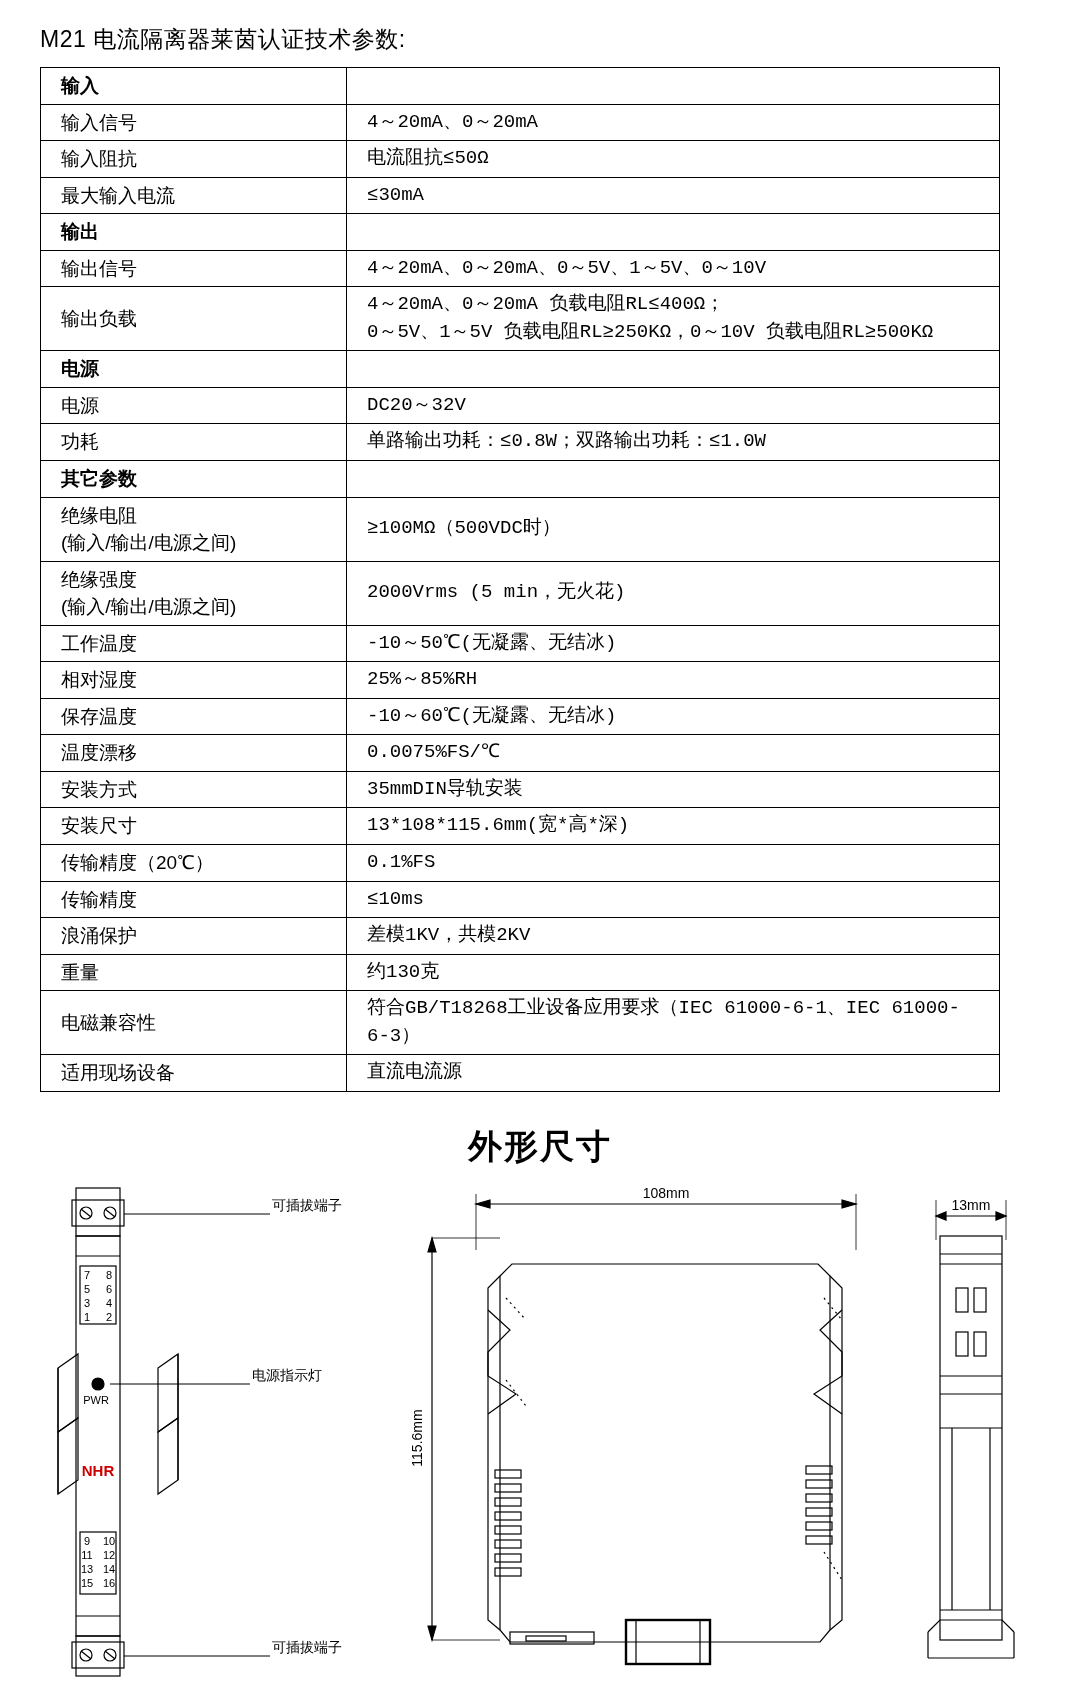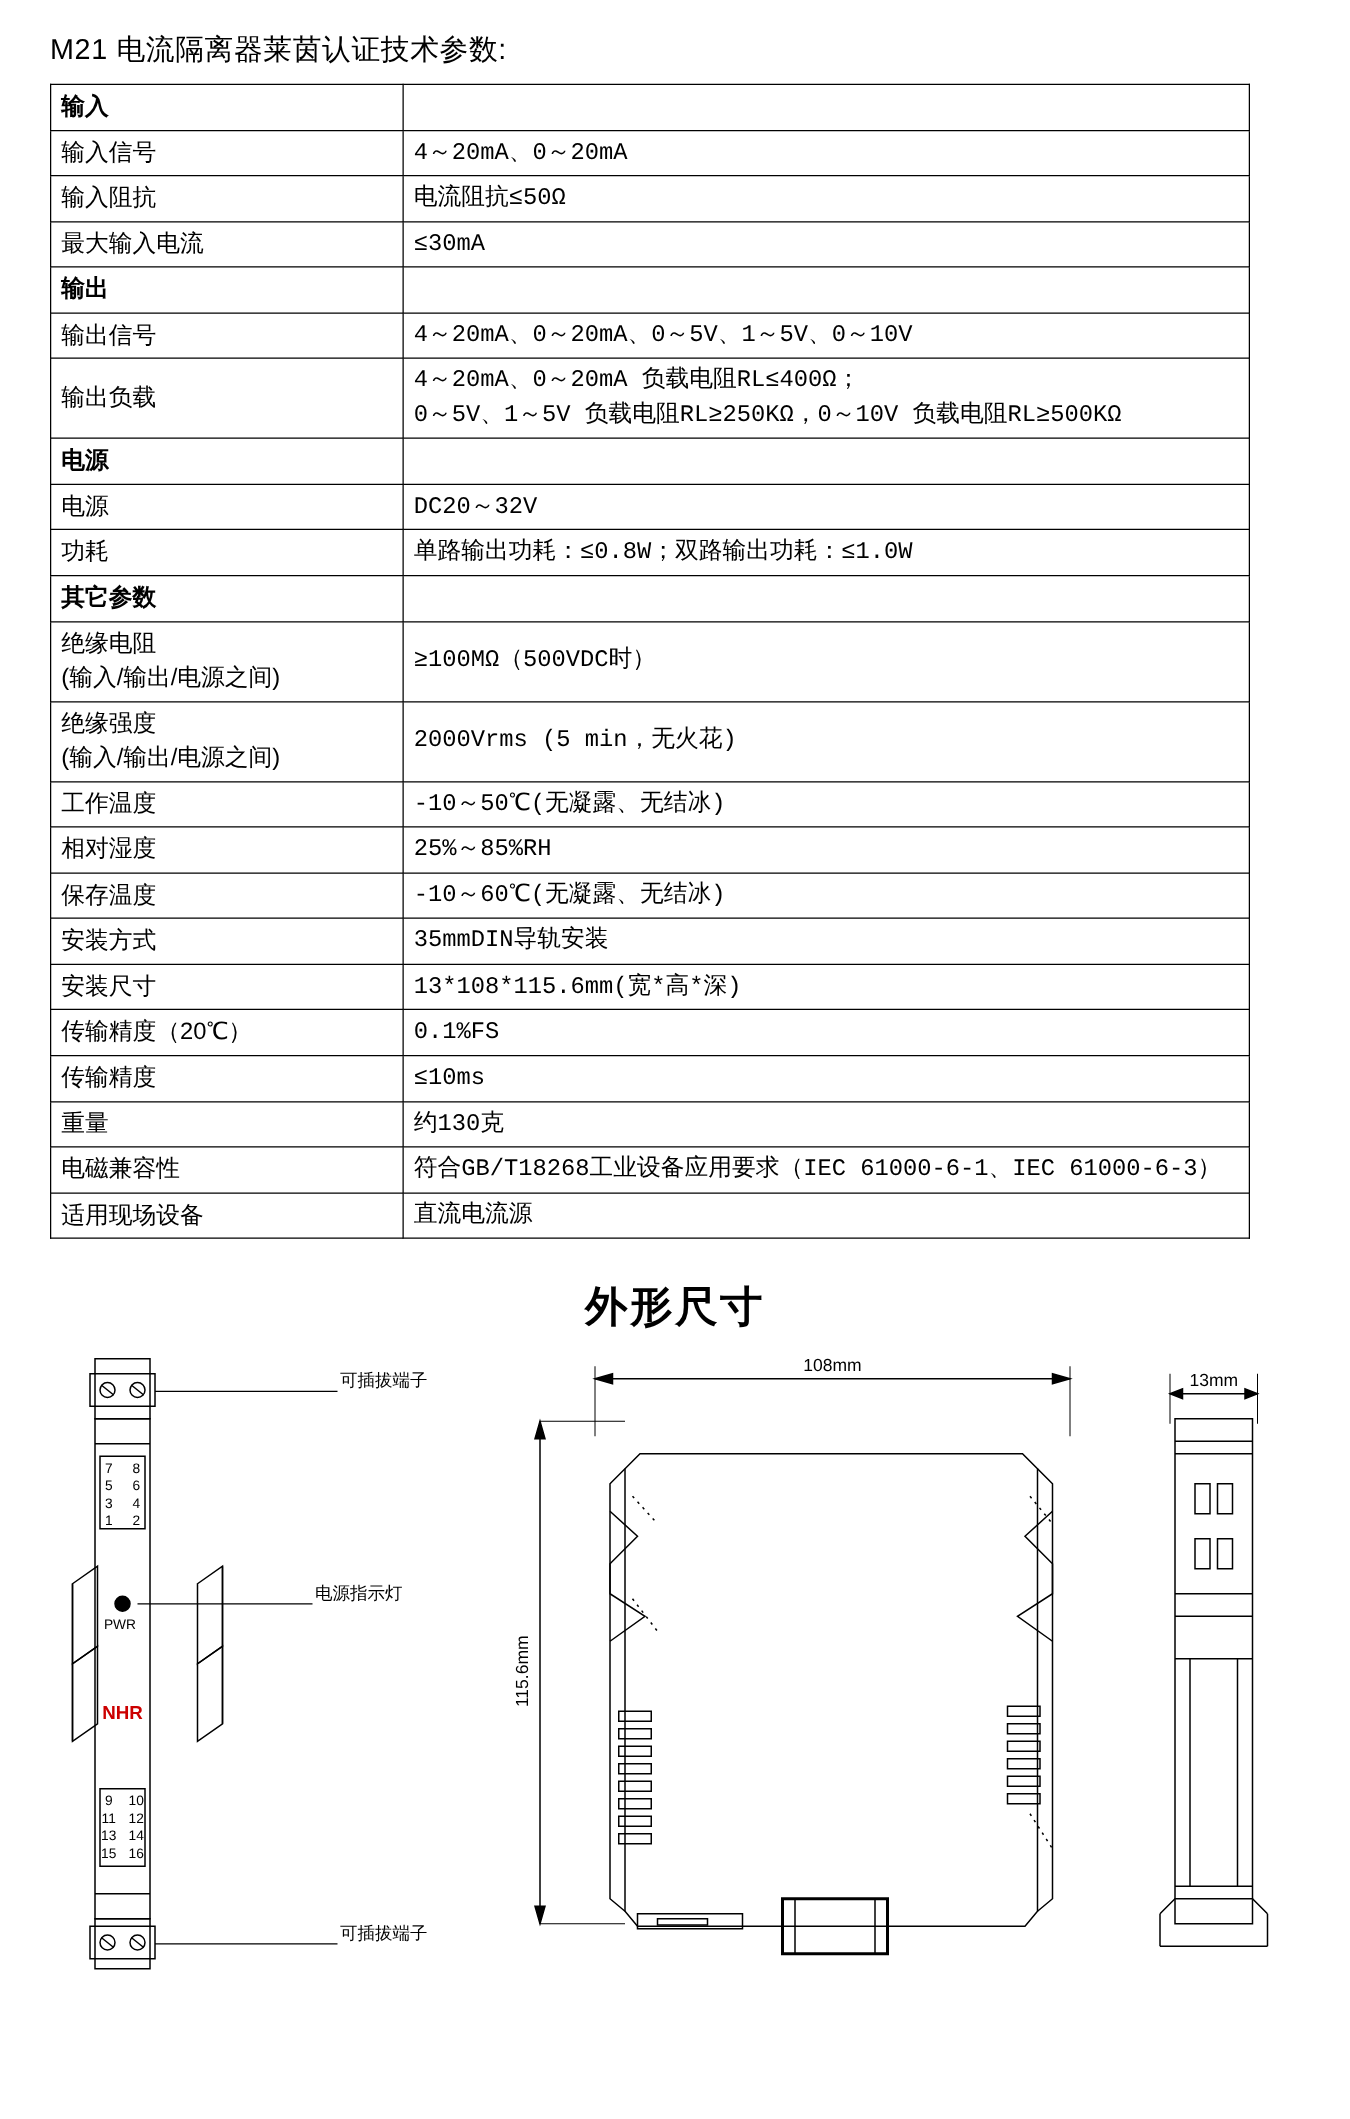--- a/index.html
+++ b/index.html
@@ -29,21 +29,21 @@
     letter-spacing: 0.5px;
   }
   table.spec {
     border-collapse: collapse;
     width: 960px;
     table-layout: fixed;
     font-size: 19px;
   }
   table.spec td {
     border: 1px solid #000000;
-    padding: 4px 8px;
+    padding: 4px 20px;
     vertical-align: middle;
     line-height: 1.45;
     height: 22px;
   }
   td.label {
     width: 265px;
   }
   td.section {
     font-weight: bold;
   }
@@ -151,34 +151,42 @@
       </tr>
       <tr>
         <td class="label">相对湿度</td>
         <td class="value">25%～85%RH</td>
       </tr>
       <tr>
         <td class="label">保存温度</td>
         <td class="value">-10～60℃(无凝露、无结冰)</td>
       </tr>
       <tr>
+        <td class="label">温度漂移</td>
+        <td class="value">0.0075%FS/℃</td>
+      </tr>
+      <tr>
         <td class="label">安装方式</td>
         <td class="value">35mmDIN导轨安装</td>
       </tr>
       <tr>
         <td class="label">安装尺寸</td>
         <td class="value">13*108*115.6mm(宽*高*深)</td>
       </tr>
       <tr>
         <td class="label">传输精度（20℃）</td>
         <td class="value">0.1%FS</td>
       </tr>
       <tr>
         <td class="label">传输精度</td>
         <td class="value">≤10ms</td>
+      </tr>
+      <tr>
+        <td class="label">浪涌保护</td>
+        <td class="value">差模1KV，共模2KV</td>
       </tr>
       <tr>
         <td class="label">重量</td>
         <td class="value">约130克</td>
       </tr>
       <tr>
         <td class="label">电磁兼容性</td>
         <td class="value">符合GB/T18268工业设备应用要求（IEC 61000-6-1、IEC 61000-6-3）</td>
       </tr>
       <tr>

